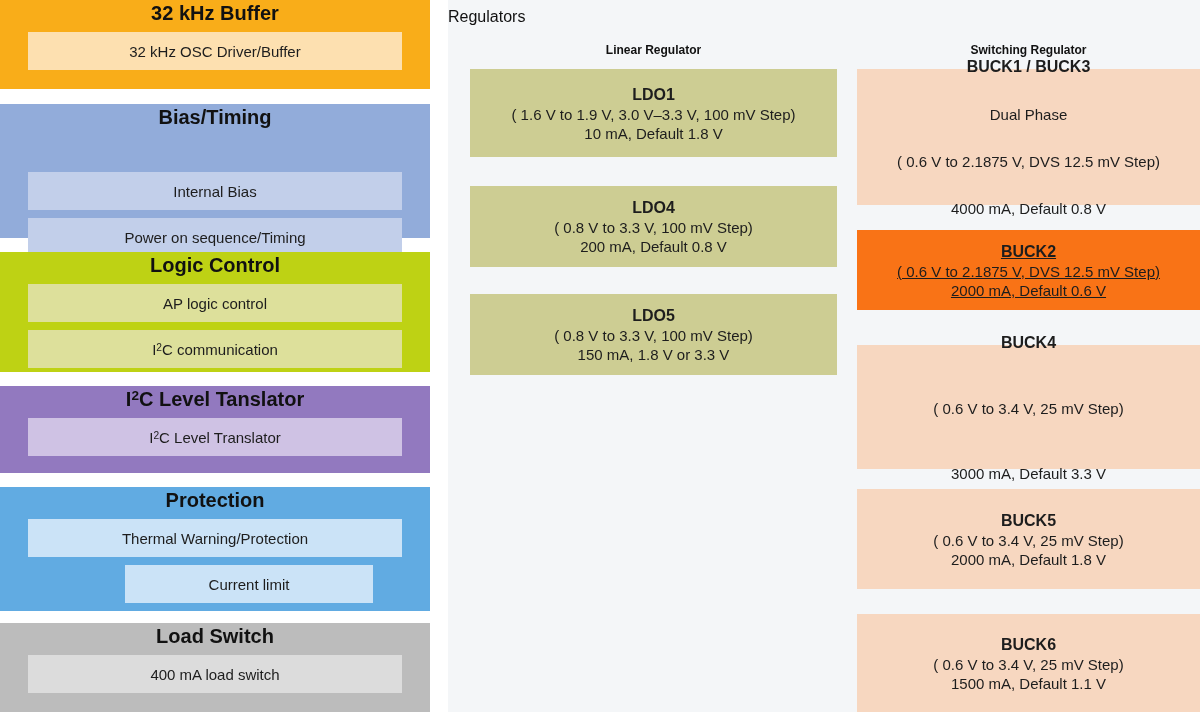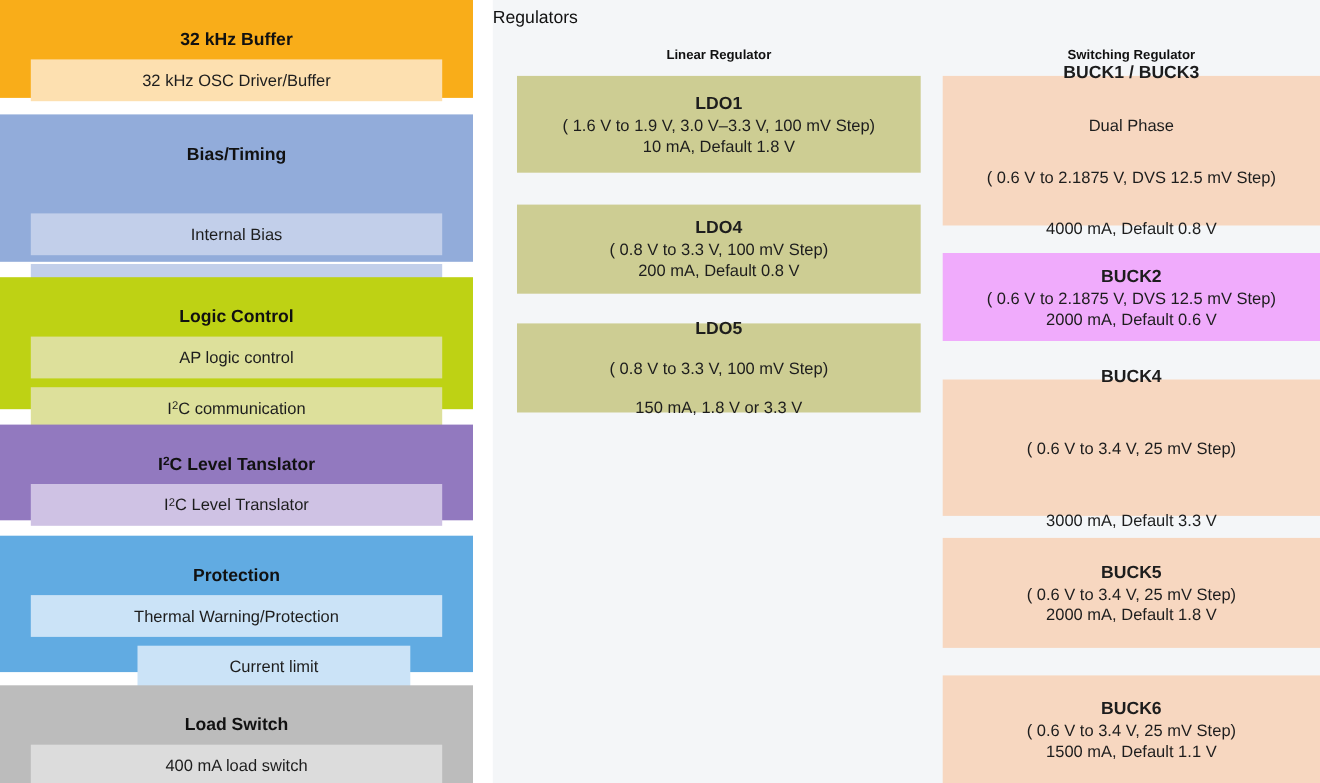--- a/index.html
+++ b/index.html
@@ -32,23 +32,23 @@
   .group-block {
     position: absolute;
     left: 0;
     width: 430px;
     box-sizing: border-box;
     padding: 0;
   }
   .group-title {
     text-align: center;
     font-weight: bold;
-    font-size: 16px;
-    line-height: 1;
-    padding-top: 29px;
+    font-size: 20px;
+    line-height: 1;
+    padding-top: 3px;
     padding-bottom: 9px;
     color: #111111;
   }
   .sub-box {
     margin: 0 28px 8px 28px;
     text-align: center;
     font-size: 15px;
     line-height: 1;
     padding: 12px 4px 11px 4px;
     color: #1d1d1d;
@@ -157,32 +157,32 @@
   <div class="reg-box ldo-box" style="top: 69px; height: 88px; background: rgb(205, 205, 147);">
         <div class="reg-name">LDO1</div>
         <div class="reg-line">( 1.6 V to 1.9 V, 3.0 V–3.3 V, 100 mV Step)</div>
         <div class="reg-line">10 mA, Default 1.8 V</div>
       </div>
       <div class="reg-box ldo-box" style="top: 186px; height: 81px; background: rgb(205, 205, 147);">
         <div class="reg-name">LDO4</div>
         <div class="reg-line">( 0.8 V to 3.3 V, 100 mV Step)</div>
         <div class="reg-line">200 mA, Default 0.8 V</div>
       </div>
-      <div class="reg-box ldo-box" style="top: 294px; height: 81px; background: rgb(205, 205, 147); gap: 16px;">
+      <div class="reg-box ldo-box" style="top: 294px; height: 81px; background: rgb(205, 205, 147);">
         <div class="reg-name">LDO5</div>
         <div class="reg-line">( 0.8 V to 3.3 V, 100 mV Step)</div>
         <div class="reg-line">150 mA, 1.8 V or 3.3 V</div>
       </div>
       <div class="reg-box buck-box" style="top: 69px; height: 136px; background: rgb(247, 215, 192); gap: 28px;">
         <div class="reg-name">BUCK1 / BUCK3</div>
         <div class="reg-line">Dual Phase</div>
         <div class="reg-line">( 0.6 V to 2.1875 V, DVS 12.5 mV Step)</div>
         <div class="reg-line">4000 mA, Default 0.8 V</div>
       </div>
-      <div class="reg-box buck-box" style="top: 230px; height: 80px; background: #f0abfc;">
+      <div class="reg-box buck-box" style="top: 230px; height: 80px; background: #f97316; text-decoration: underline;">
         <div class="reg-name">BUCK2</div>
         <div class="reg-line">( 0.6 V to 2.1875 V, DVS 12.5 mV Step)</div>
         <div class="reg-line">2000 mA, Default 0.6 V</div>
       </div>
       <div class="reg-box buck-box" style="top: 345px; height: 124px; background: rgb(247, 215, 192); gap: 46px;">
         <div class="reg-name">BUCK4</div>
         <div class="reg-line">( 0.6 V to 3.4 V, 25 mV Step)</div>
         <div class="reg-line">3000 mA, Default 3.3 V</div>
       </div>
       <div class="reg-box buck-box" style="top: 489px; height: 100px; background: rgb(247, 215, 192);">

